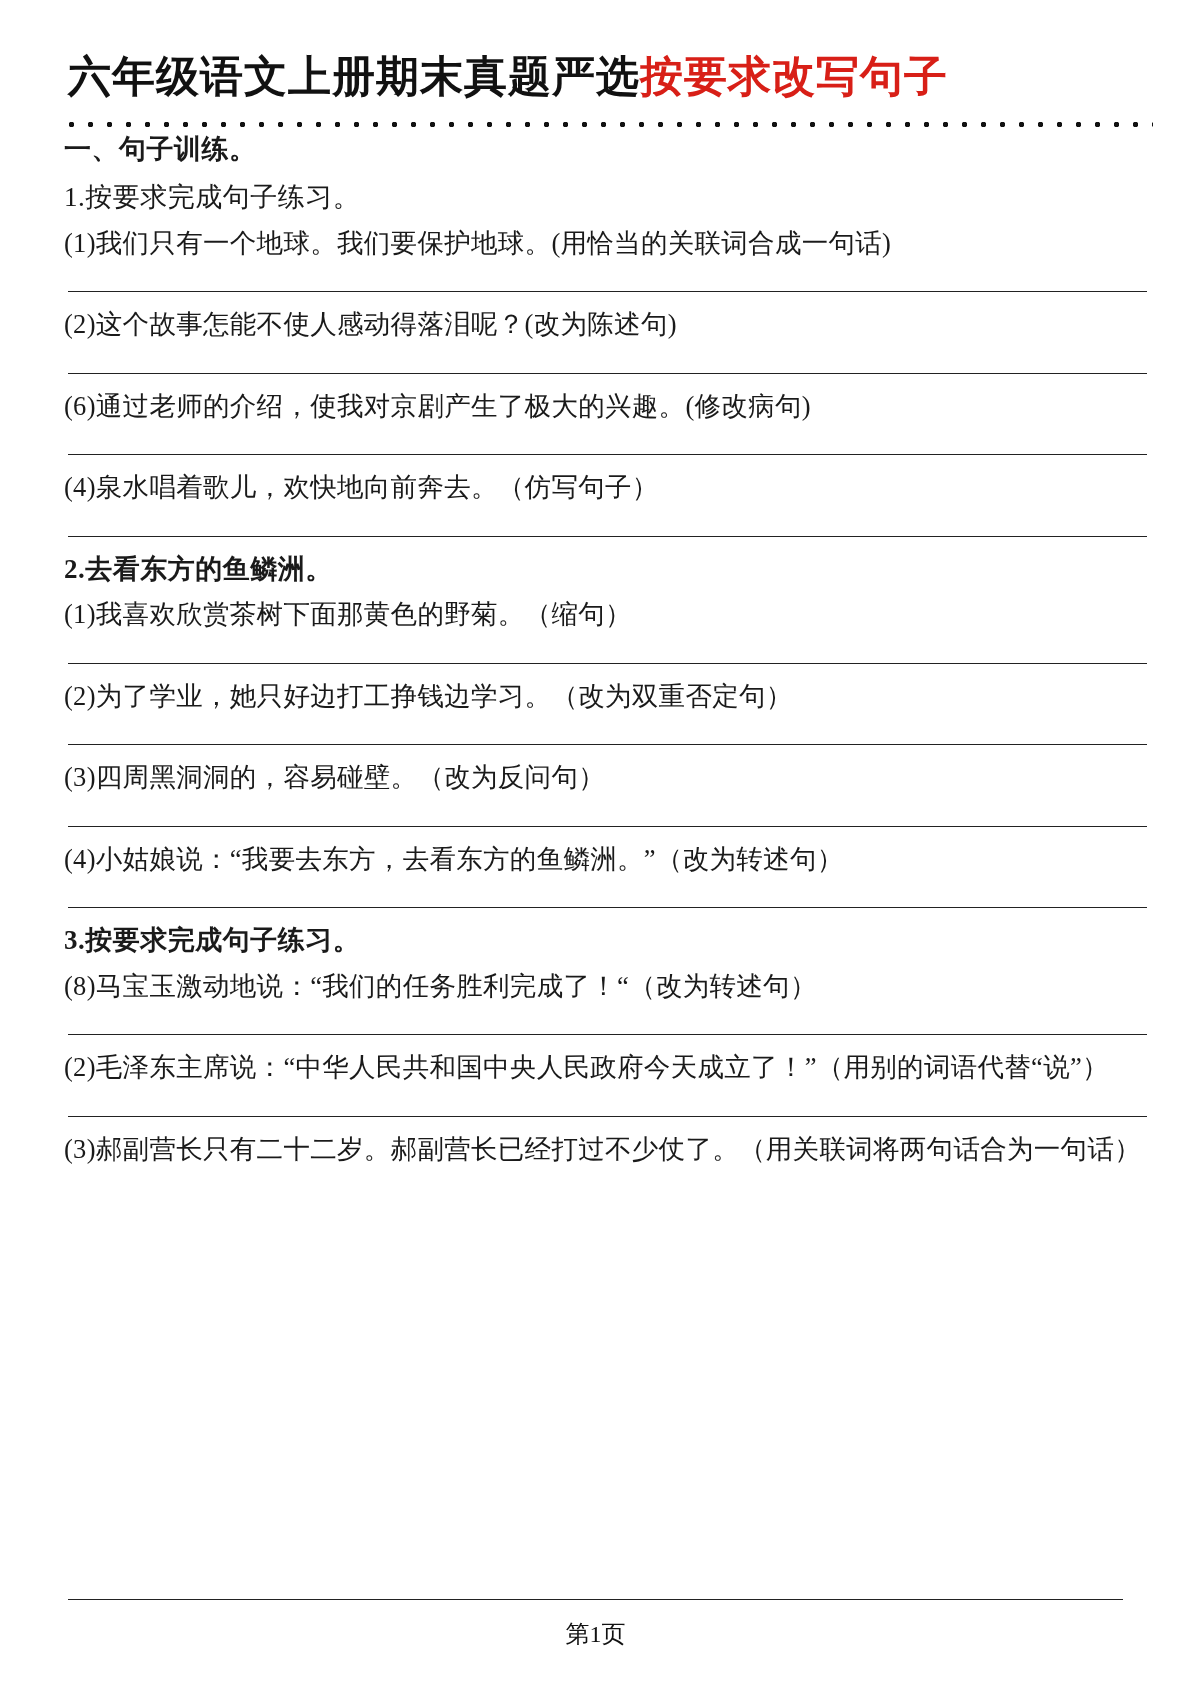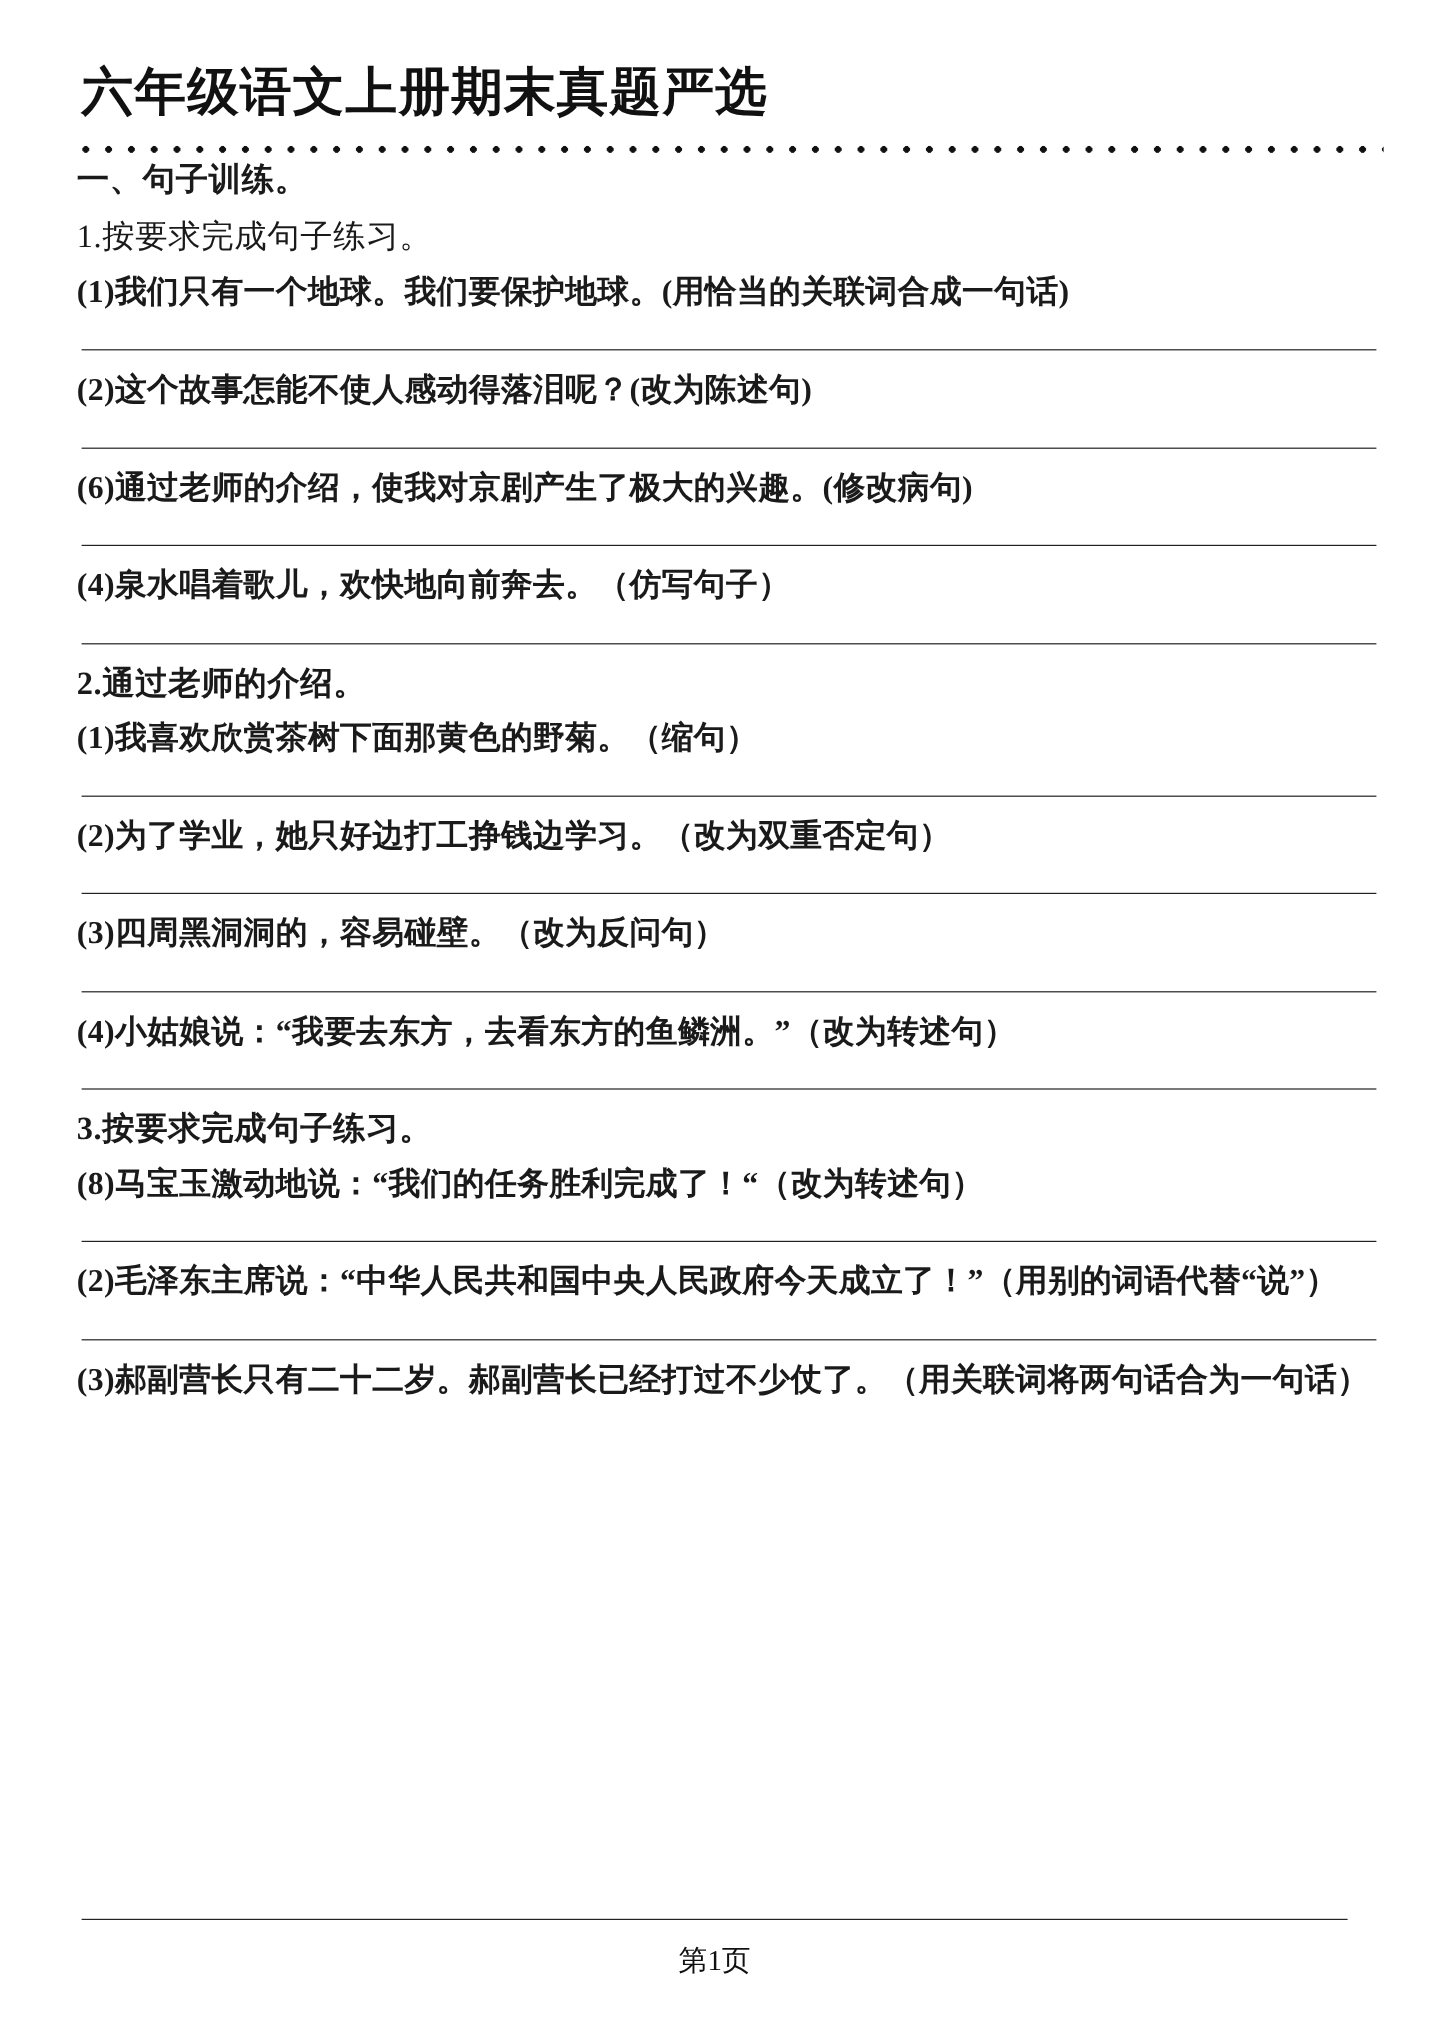--- a/index.html
+++ b/index.html
@@ -64,21 +64,20 @@
     margin: 0 0 8px 2px;
     letter-spacing: 0.5px;
   }
   .q-num-bold {
     font-weight: bold;
   }
   .item {
     margin: 0 0 6px 2px;
     font-size: 26.5px;
     letter-spacing: 0.3px;
-    font-weight: bold;
   }
   .answer-line {
     border-bottom: 1.6px solid #222222;
     height: 0;
     margin: 30px 6px 14px 6px;
   }
   
   .footer {
     position: absolute;
     left: 0;
@@ -96,20 +95,21 @@
     border-top: 1.6px solid #222222;
   }
 </style>
 </head>
 <body>
 
 <div class="page">
 
   <div class="title-row">
     <span class="title-black">六年级语文上册期末真题严选</span>
+    <span class="title-red">按要求改写句子</span>
   </div>
   <div class="dotted-rule"></div>
 
   <div class="content">
 
     <div class="sec-head">一、句子训练。</div>
 
     <div class="q-head">
       <span>1.</span><span>按要求完成句子练习。</span>
     </div>
@@ -128,21 +128,21 @@
       <span>(6)通过老师的介绍，使我对京剧产生了极大的兴趣。(修改病句)</span>
     </div>
     <div class="answer-line"></div>
 
     <div class="item">
       <span>(4)泉水唱着歌儿，欢快地向前奔去。（仿写句子）</span>
     </div>
     <div class="answer-line"></div>
 
     <div class="q-head">
-      <span class="q-num-bold">2.</span><span class="q-num-bold">通过老师的介绍。</span>
+      <span class="q-num-bold">2.</span><span class="q-num-bold">去看东方的鱼鳞洲。</span>
     </div>
 
     <div class="item">
       <span>(1)我喜欢欣赏茶树下面那黄色的野菊。（缩句）</span>
     </div>
     <div class="answer-line"></div>
 
     <div class="item">
       <span>(2)为了学业，她只好边打工挣钱边学习。（改为双重否定句）</span>
     </div>

